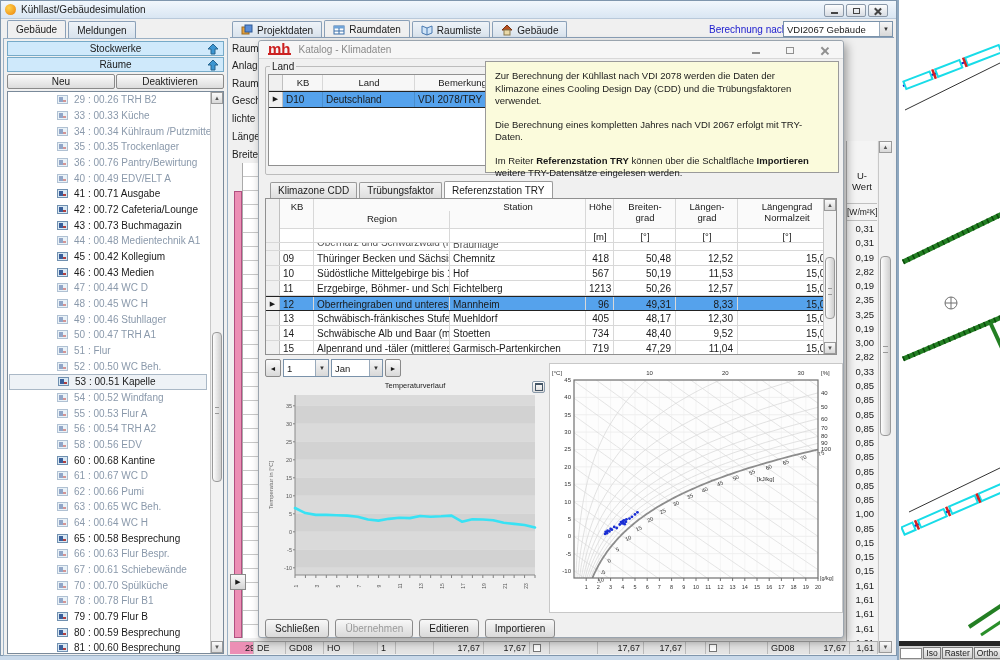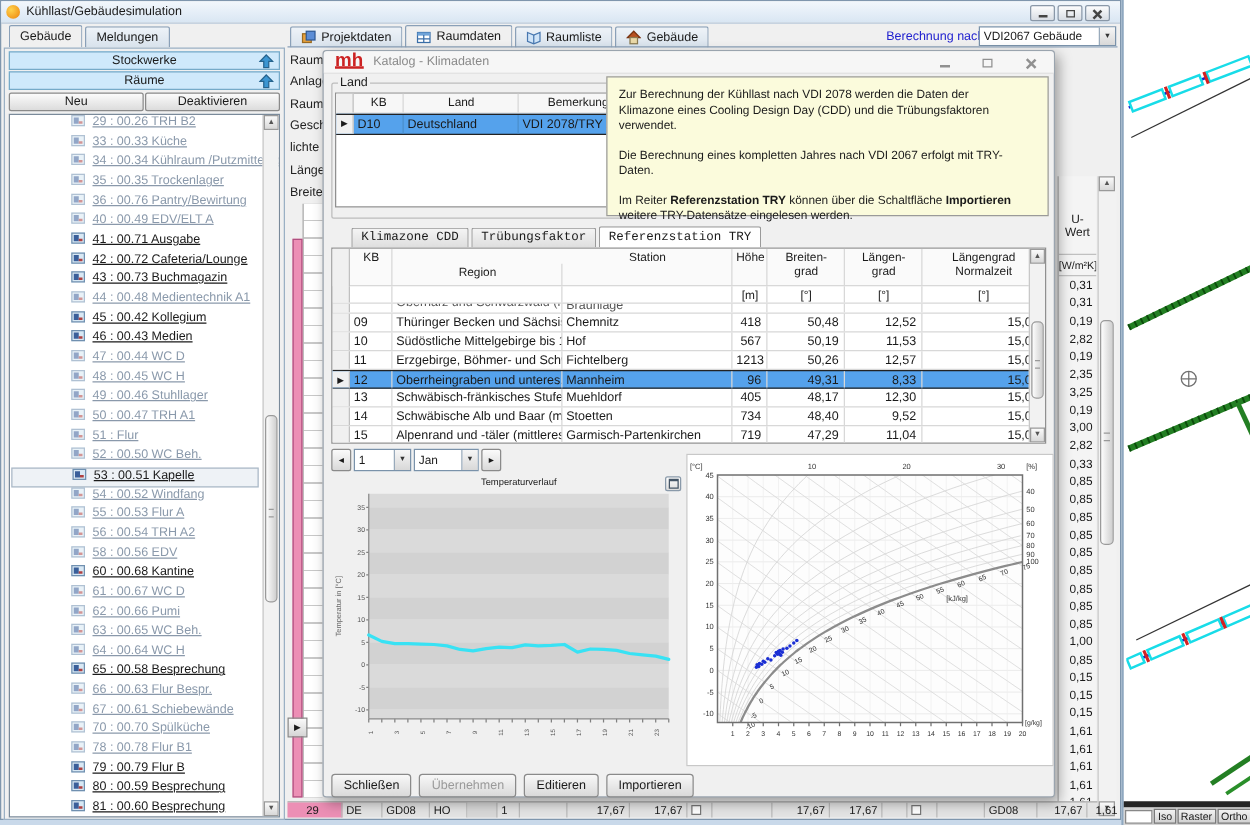--- a/index.html
+++ b/index.html
@@ -38,21 +38,21 @@
     border:1px solid #9ab0c4; }
   .group-bar { position:absolute; left:3px; width:217px; height:15px; background:#cfe9fb;
     border:1px solid #76aac8; display:flex; align-items:center; justify-content:center; }
   .group-bar .arrow { position:absolute; right:4px; top:1px; }
   .half-btn { position:absolute; top:35px; height:15px; width:108px;
     background:linear-gradient(#fbfbfb,#dcdcdc); border:1px solid #8a8a8a; border-radius:2px;
     display:flex; align-items:center; justify-content:center; }
   #room-list { position:absolute; left:3px; top:52px; width:217px; height:563px;
     background:#fff; border:1px solid #7a8a9a; overflow:hidden; }
   .room-item { position:absolute; left:1px; width:198px; height:15.66px; display:flex;
-    padding-left:48px; white-space:nowrap;text-decoration:underline; }
+    align-items:center; padding-left:48px; white-space:nowrap; }
   .room-item.inactive { color:#8a99ab; }
   .room-item.selected { background:#eef2f6; border:1px solid #aab8c6; }
   .room-icon { width:11px; height:9px; background:#d8e8f4; border:1px solid #7090b0;
     margin-right:6px; position:relative; flex:none; }
   .room-icon::before { content:""; position:absolute; left:1px; top:1px; width:4px; height:5px; background:#3a5f9a; }
   .room-icon::after { content:""; position:absolute; right:1px; bottom:1px; width:3px; height:2px; background:#b04040; }
   .inactive .room-icon { opacity:.55; }
   .vscroll { position:absolute; background:#f2f2f2; border-left:1px solid #c8c8c8; }
   .vthumb { position:absolute; left:1px; width:10px; background:linear-gradient(90deg,#fdfdfd,#cfcfcf);
     border:1px solid #9a9a9a; border-radius:4px; }
@@ -118,21 +118,21 @@
   .g-cell { border-right:1px solid #d8d8d8; overflow:hidden; white-space:nowrap; padding:2px 2px 0 3px; }
   .g-head { text-align:center; font-size:9.5px; }
   .sel-row { background:#55a2ec; border-top:1px solid #222; border-bottom:1px solid #222; }
   .marker { width:14px; flex:none; text-align:center; font-size:7px; padding-top:3px; background:#f0f0f0;
     border-right:1px solid #c0c0c0; }
 
   #info-box { position:absolute; left:226px; top:20px; width:354px; height:112px; background:#fbfbdc;
     border:1px solid #9a9a9a; padding:8px 9px; font-size:9.5px; line-height:12.5px; }
   #info-box p { margin-bottom:11px; }
 
-  .dlg-tabs { position:absolute; left:22px; top:140px; height:17px; display:flex; align-items:flex-end;font-family:Liberation Mono, monospace; }
+  .dlg-tabs { position:absolute; left:11px; top:140px; height:17px; display:flex; align-items:flex-end; }
   .dlg-tab { height:16px; padding:0 7px; display:flex; align-items:center; border:1px solid #9a9a9a;
     border-bottom:none; border-radius:2px 2px 0 0; background:linear-gradient(#f4f4f4,#dedede); margin-right:2px; }
   .dlg-tab.active { background:#fff; height:17px; }
 
   #station-table { position:absolute; left:6px; top:157px; width:572px; height:157px; background:#fff;
     border:1px solid #909090; overflow:hidden; }
   .sth { font-size:9.5px; text-align:center; line-height:11px; padding-top:2px; }
   .num-cell { text-align:right; padding-right:4px; }
 
   .nav-bar { position:absolute; left:6px; top:318px; height:18px; display:flex; gap:2px; }
@@ -460,21 +460,21 @@
           <div class="uwert-val" style="top: 495.83px;">1,61</div>
         </div>
     </div>
     <div class="abs vscroll" style="left:877px;top:140px;width:15px;height:512px;">
       <div class="sarrow" style="top:0;width:13px;">▲</div>
       <div class="vthumb" style="top:115px;height:180px;width:11px;"></div>
       <div class="sarrow" style="bottom:0;width:13px;">▼</div>
     </div>
 
     <div class="abs" id="status-bar">
-        <div class="st-cell pink" style="width: 44px; padding-left: 15px;">29</div>
+        <div class="st-cell pink" style="width: 24px; padding-left: 15px;">29</div>
         <div class="st-cell " style="width: 32px;">DE</div>
         <div class="st-cell " style="width: 38px;">GD08</div>
         <div class="st-cell " style="width: 30px;">HO</div>
         <div class="st-cell dim" style="width: 24px;"></div>
         <div class="st-cell " style="width: 18px;">1</div>
         <div class="st-cell " style="width: 38px;"></div>
         <div class="st-cell num" style="width: 50px;">17,67</div>
         <div class="st-cell num" style="width: 46px;">17,67</div>
         <div class="st-cell " style="width: 20px;"><span class="st-check"></span></div>
         <div class="st-cell " style="width: 48px;"></div>

